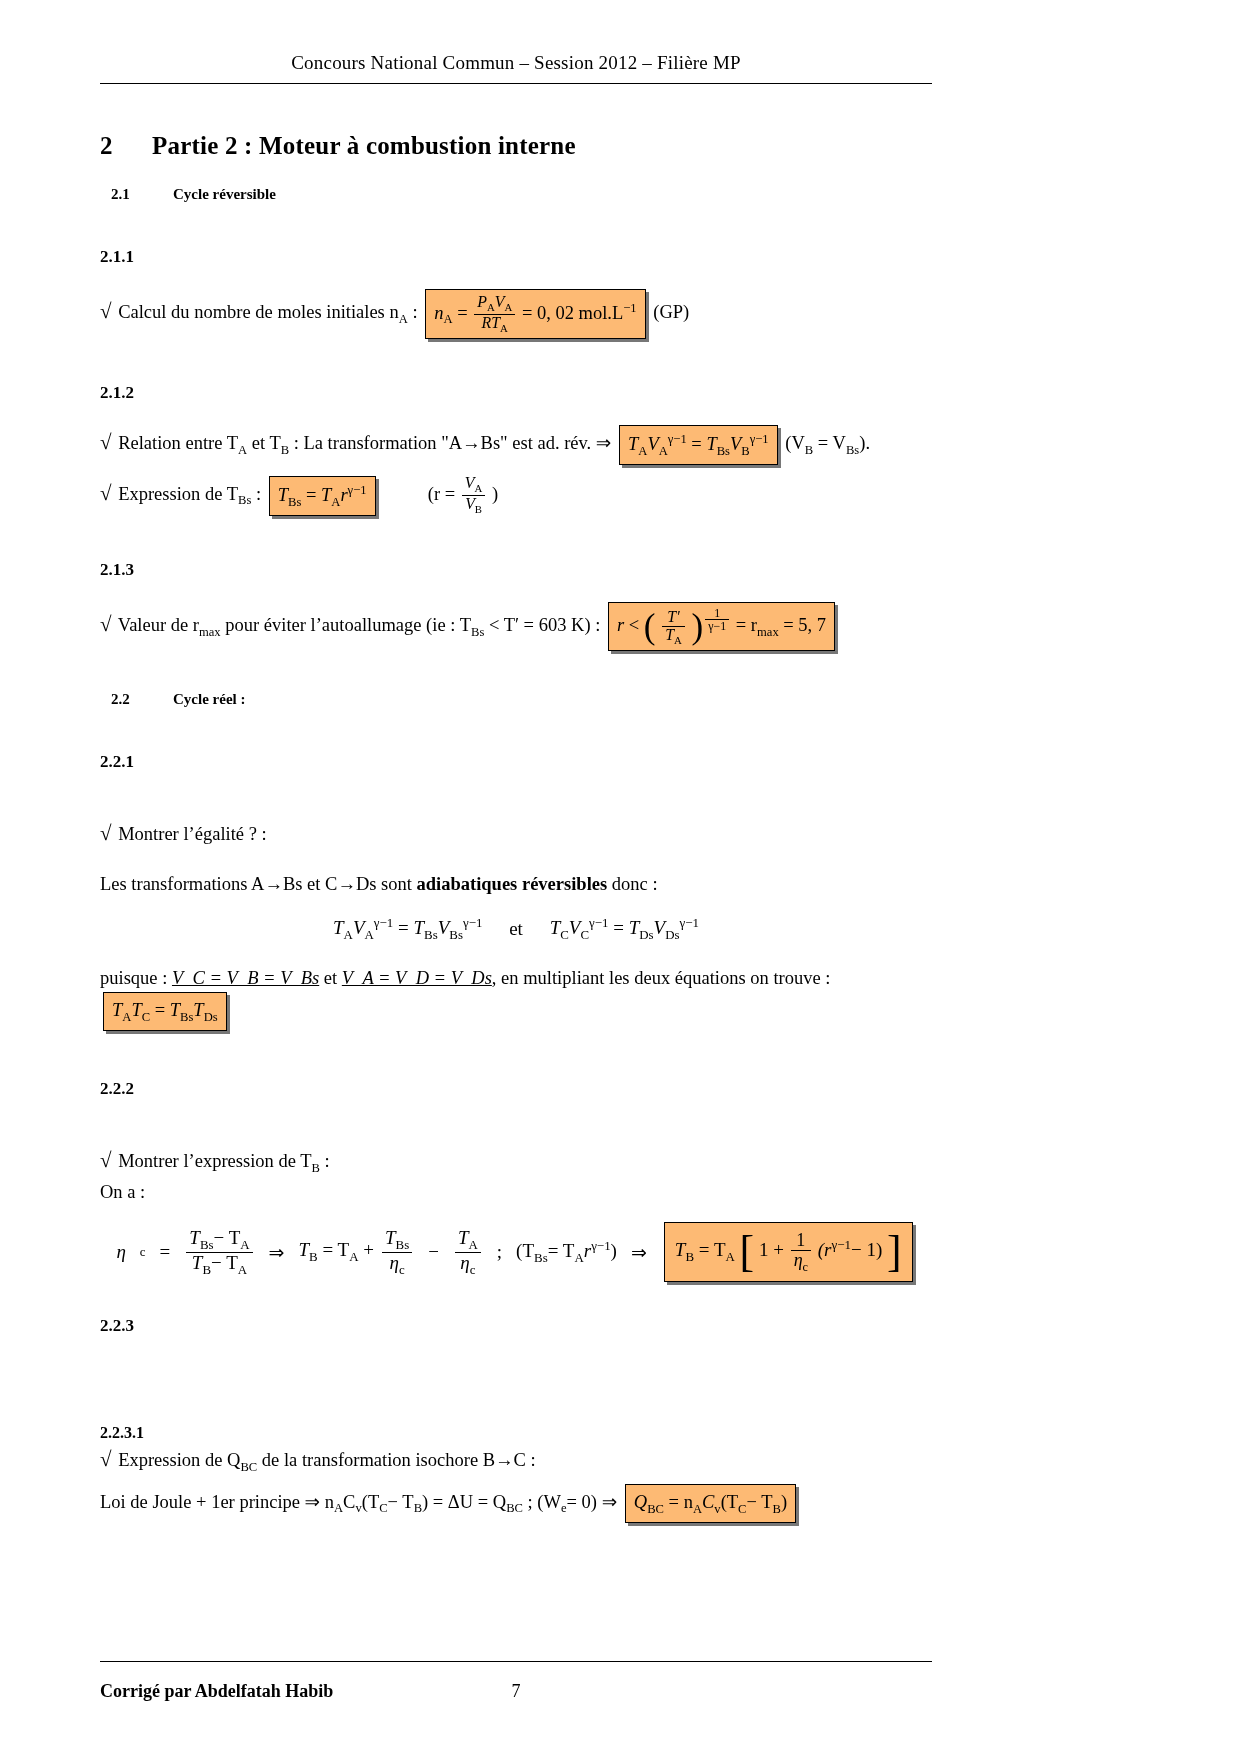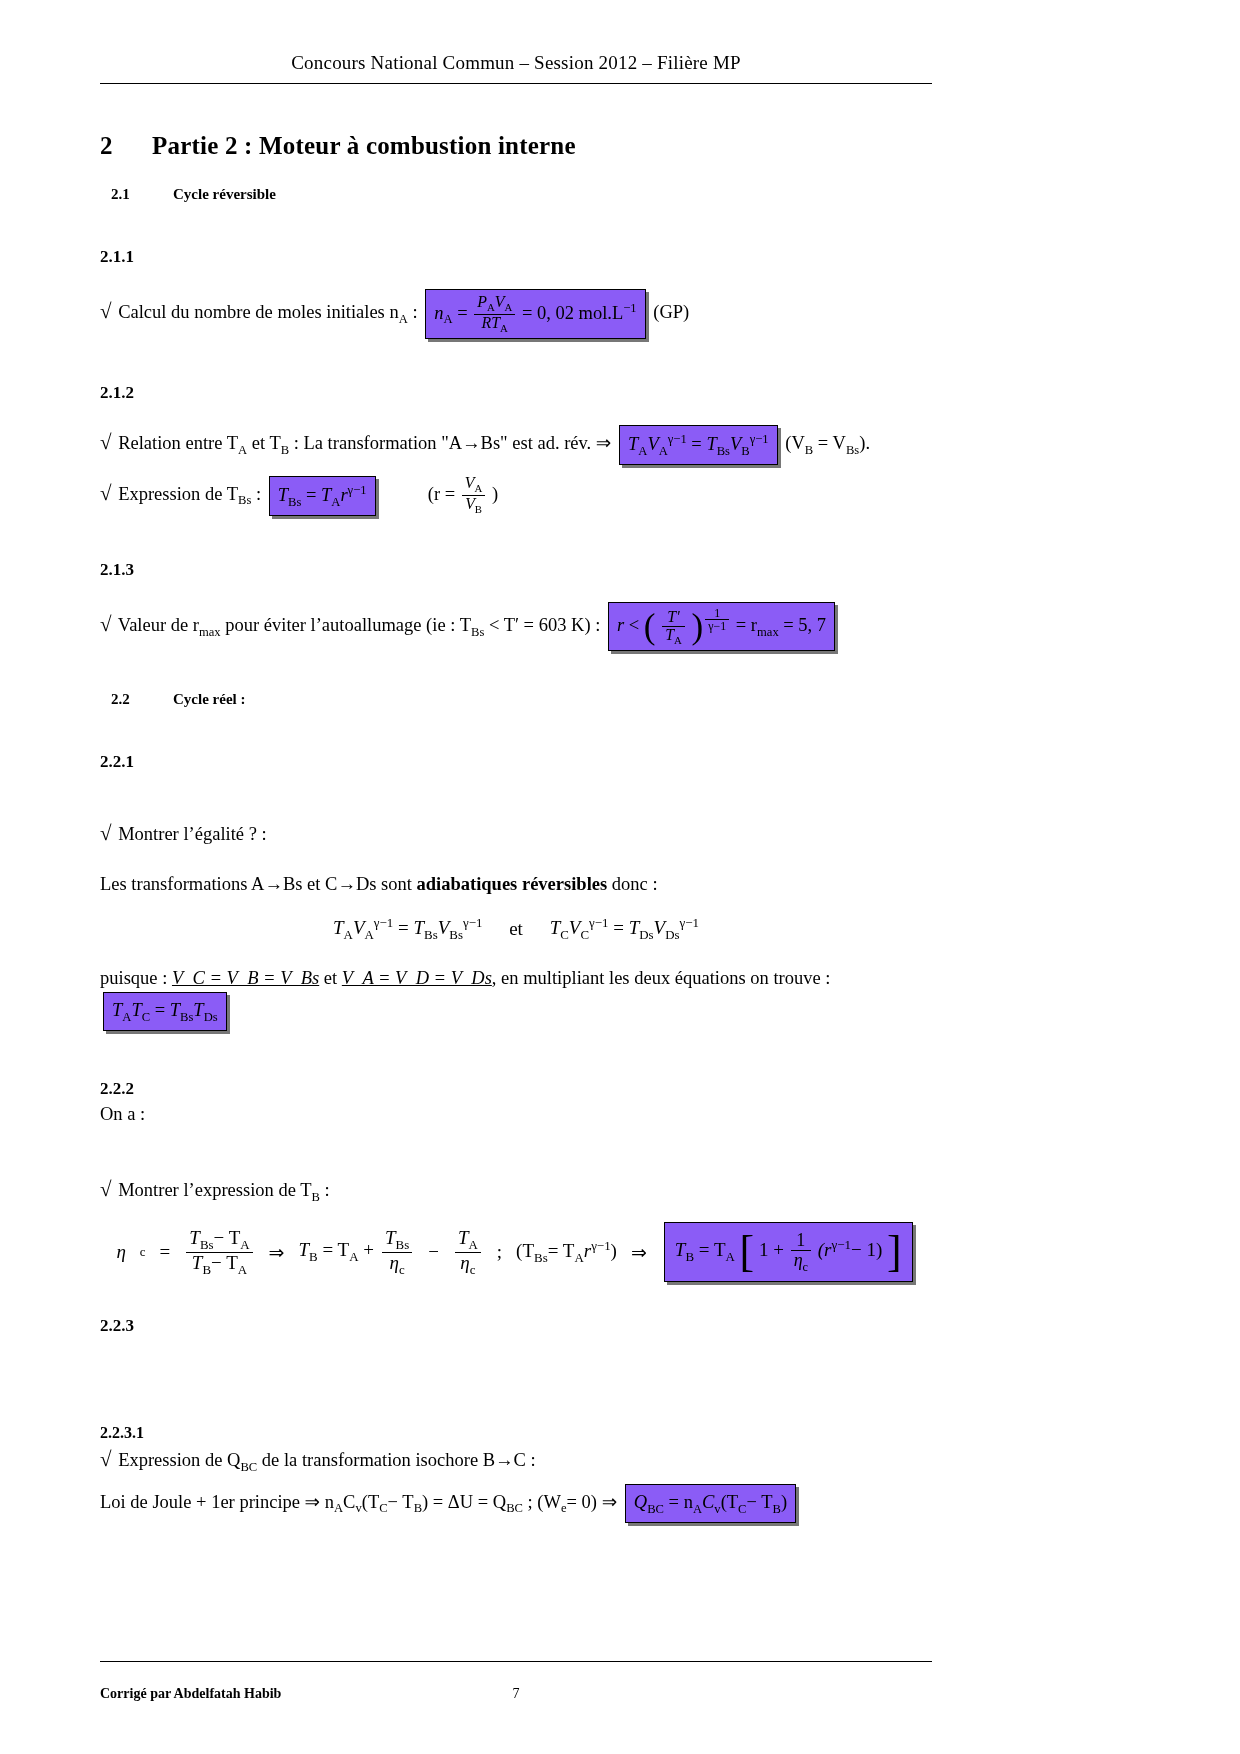--- a/index.html
+++ b/index.html
@@ -38,21 +38,21 @@
     left: 100px;
     right: 100px;
     bottom: 92px;
     border-bottom: 1.2px solid #000;
   }
   .footer {
     position: absolute;
     left: 100px;
     right: 100px;
     bottom: 52px;
-    font-size: 14px;
+    font-size: 18px;
     font-weight: bold;
   }
   .footer .pageno {
     position: absolute;
     left: 0; right: 0;
     text-align: center;
     font-weight: normal;
   }
   
   h1.sec {
@@ -106,21 +106,21 @@
   .frac .d { display: block; border-top: 1.1px solid #000; padding: 0 3px; }
   sup.sm { font-size: 0.68em; }
   sub.sm { font-size: 0.68em; }
   
   .boxed {
     display: inline-block;
     border: 1.3px solid #000;
     padding: 4px 8px;
     margin: 0 3px;
     box-shadow: 3px 3px 0 #777;
-    background: #8b5cf6;
+    background: #fdba74;
     vertical-align: middle;
   }
   .display {
     text-align: center;
     font-size: 19px;
     margin-top: 18px;
   }
   .centerrow {
     display: flex;
     align-items: center;
@@ -255,25 +255,25 @@
     <span>puisque : </span><span class="uline mi">V_C = V_B = V_Bs</span><span> et </span><span class="uline mi">V_A = V_D = V_Ds</span><span>, en multipliant les deux équations on trouve :</span>
     <span class="boxed">
       <span class="mi">T</span><sub class="sm">A</sub><span class="mi">T</span><sub class="sm">C</sub>
       <span>=</span>
       <span class="mi">T</span><sub class="sm">Bs</sub><span class="mi">T</span><sub class="sm">Ds</sub>
     </span>
   </p>
 
   <h3 class="ssub" style="margin-top:48px">2.2.2</h3>
 
+  <p class="line" style="margin-top:46px">
+    <span class="rad">√</span>
+    <span class="it">Montrer l’expression de T</span><sub class="sm it">B</sub><span class="it"> :</span>
+  </p>
   <p class="line tight" style="margin-top:2px">On a :</p>
-  <p class="line" style="margin-top:46px">
-    <span class="rad">√</span>
-    <span class="it">Montrer l’expression de T</span><sub class="sm it">B</sub><span class="it"> :</span>
-  </p>
 
   <div class="centerrow">
     <span class="mi">η</span>
       <sub class="sm">c</sub>
     <span>=</span>
     <span class="frac" style="font-size:1em">
       <span class="n"><span class="mi">T</span><sub class="sm">Bs</sub><span>− T</span><sub class="sm">A</sub></span>
       <span class="d"><span class="mi">T</span><sub class="sm">B</sub><span>− T</span><sub class="sm">A</sub></span>
     </span>
     <span>⇒</span>

